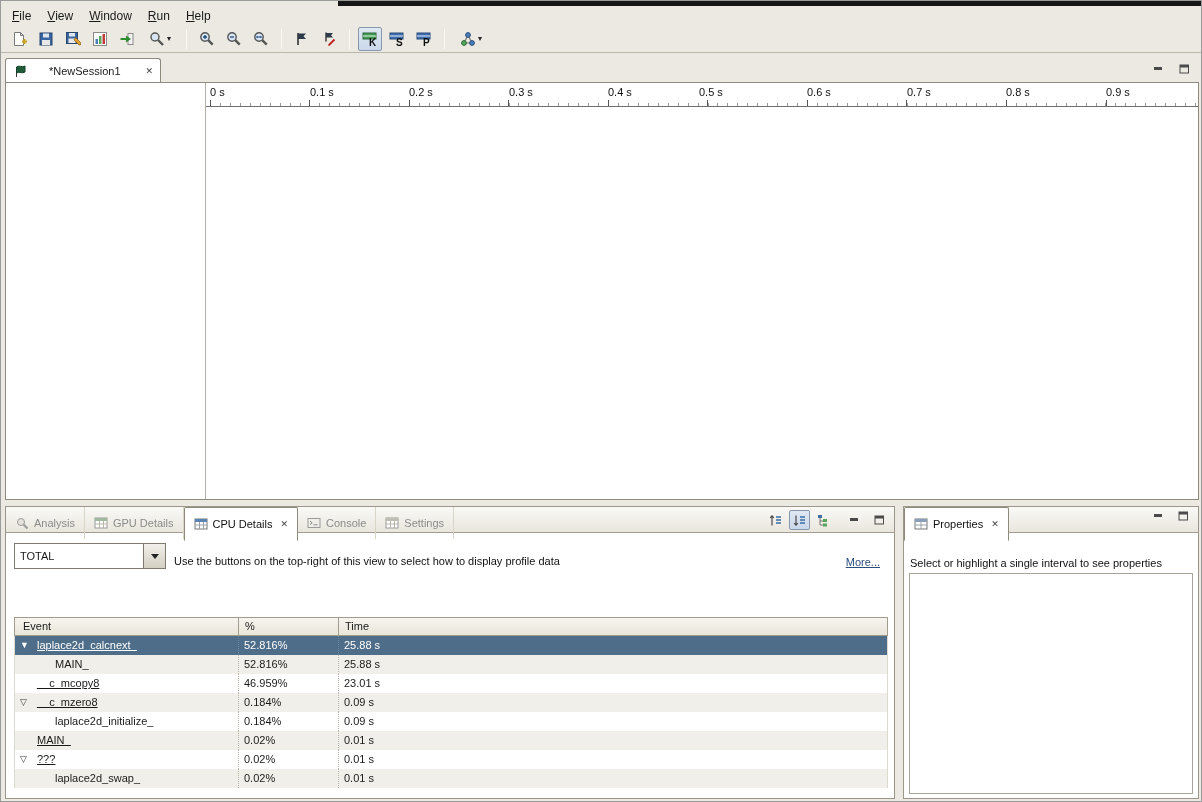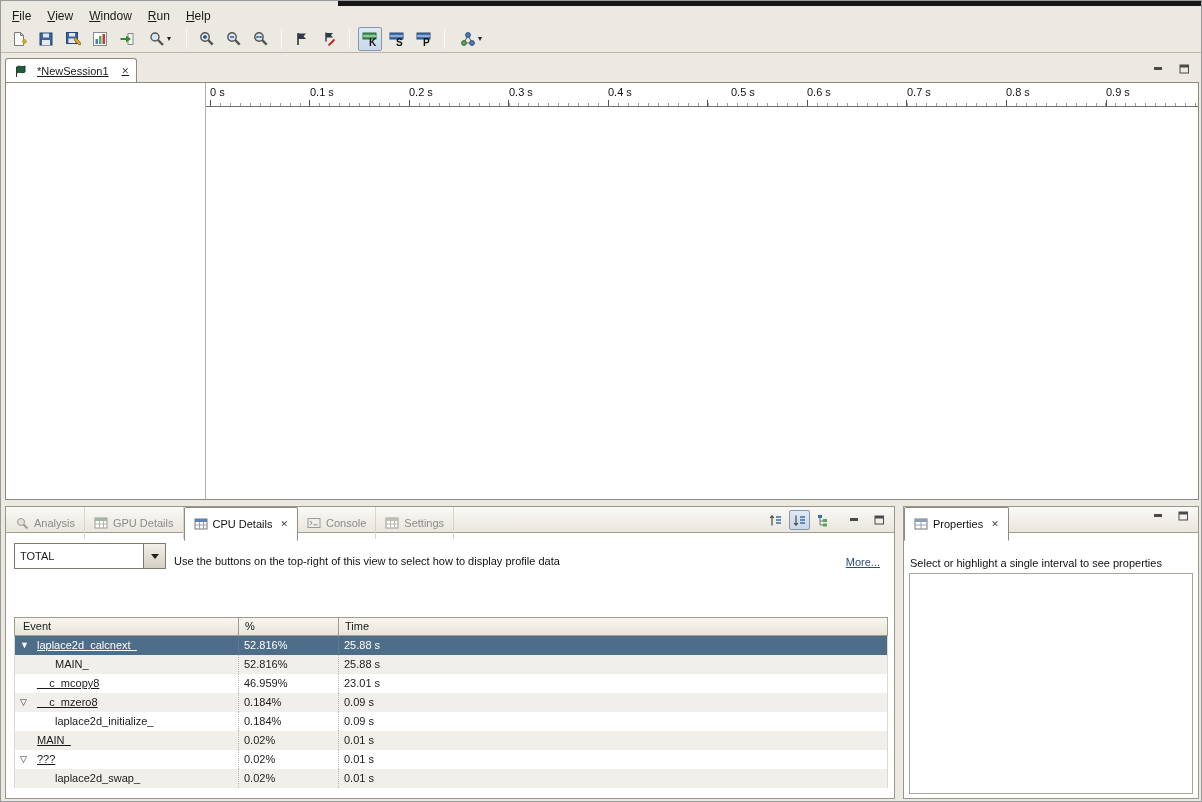--- a/index.html
+++ b/index.html
@@ -25,22 +25,22 @@
   .tbtn { width: 24px; height: 24px; display: flex; align-items: center; justify-content: center;
     border: 1px solid transparent; border-radius: 2px; }
   .tbtn.drop { width: 36px; }
   .tbtn.pressed { border: 1px solid #8798ad; background: linear-gradient(#dfe8f3, #c9d8ea); }
   .tsep { width: 1px; height: 20px; background: #b9b4a8; border-right: 1px solid #fbfaf7; margin: 0 5px; }
   .caret { font-size: 8px; color: #222; margin-left: 2px; line-height: 8px; }
 
   
   .editor { position: absolute; left: 4px; top: 55px; width: 1194px; height: 444px; }
   .editor-tabbar { height: 26px; position: relative; display: flex; align-items: flex-end; }
-  .etab { display: flex; align-items: center; gap: 10px; background: #fff; border: 1px solid #8e8a7e;
-    border-bottom: none; border-radius: 3px 3px 0 0; padding: 0 7px; height: 24px; text-decoration: underline; }
+  .etab { display: flex; align-items: center; gap: 22px; background: #fff; border: 1px solid #8e8a7e;
+    border-bottom: none; border-radius: 3px 3px 0 0; padding: 0 7px; height: 24px; }
   .tab-close { font-size: 9px; color: #444; margin-left: 3px; }
   .panel-controls { position: absolute; right: 8px; top: 7px; display: flex; gap: 12px; align-items: center; }
   .pc-btn { width: 14px; height: 12px; display: flex; align-items: center; justify-content: center; }
   .editor-content { position: absolute; top: 26px; left: 0; right: 0; bottom: 0; background: #fff; border: 1px solid #8e8a7e; padding-left: 23px; }
   .tree-col { position: absolute; left: 0; top: 0; bottom: 0; width: 200px; border-right: 1px solid #b4b0a4; background: #fff; }
   .ruler { position: absolute; left: 200px; right: 0; top: 0; height: 24px; border-bottom: 1px solid #6f6f6f; }
   .ruler-label { position: absolute; top: 3px; font-size: 11px; color: #111; white-space: nowrap; }
   .minor-ticks { position: absolute; left: 4px; right: 0; bottom: 0; height: 3px;
     background: repeating-linear-gradient(to right, #9a9a9a 0 1px, transparent 1px 9.95px); }
   .major-ticks { position: absolute; left: 4px; right: 0; bottom: 0; height: 6px;
@@ -295,21 +295,21 @@
       </div>
     </div>
     <div class="editor-content">
       <div class="tree-col"></div>
       <div class="ruler">
         <span class="ruler-label" style="left:4px">0 s</span>
         <span class="ruler-label" style="left:104px">0.1 s</span>
         <span class="ruler-label" style="left:203px">0.2 s</span>
         <span class="ruler-label" style="left:303px">0.3 s</span>
         <span class="ruler-label" style="left:402px">0.4 s</span>
-        <span class="ruler-label" style="left:525px">0.5 s</span>
+        <span class="ruler-label" style="left:493px">0.5 s</span>
         <span class="ruler-label" style="left:601px">0.6 s</span>
         <span class="ruler-label" style="left:701px">0.7 s</span>
         <span class="ruler-label" style="left:800px">0.8 s</span>
         <span class="ruler-label" style="left:900px">0.9 s</span>
         <div class="minor-ticks"></div>
         <div class="major-ticks"></div>
       </div>
     </div>
   </div>
 

